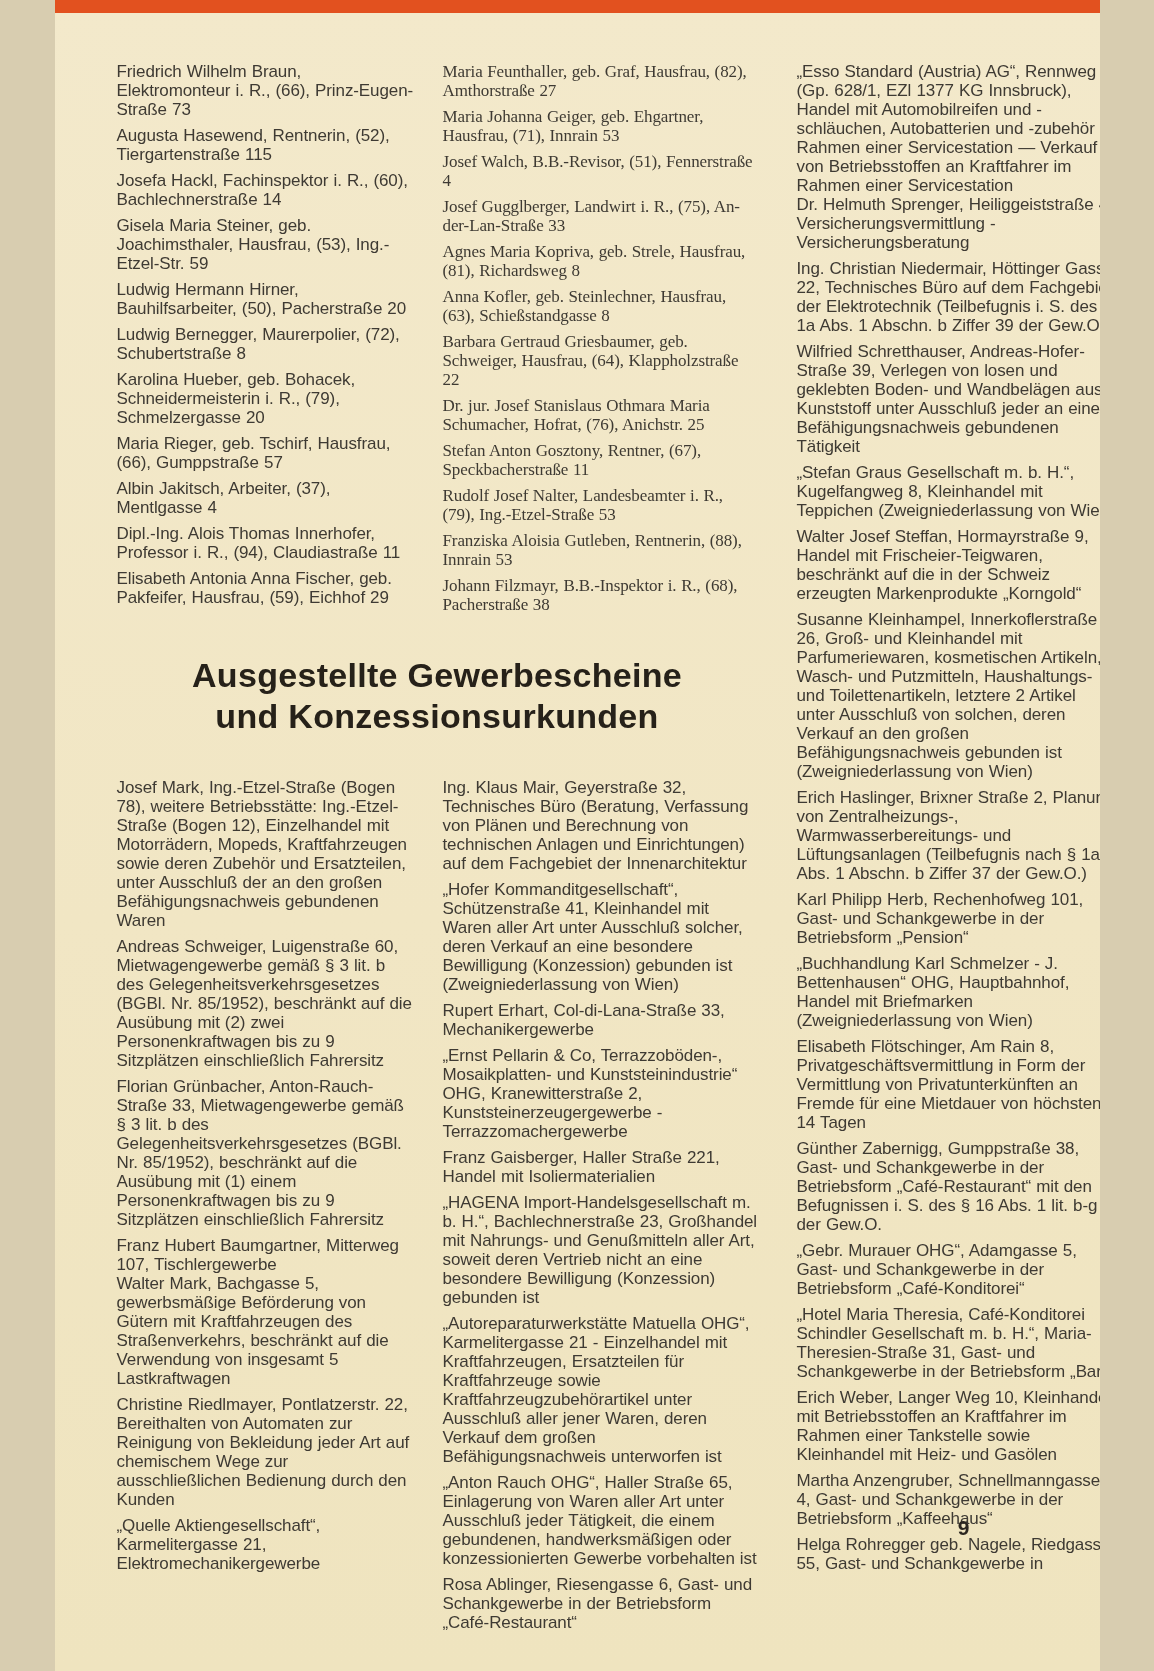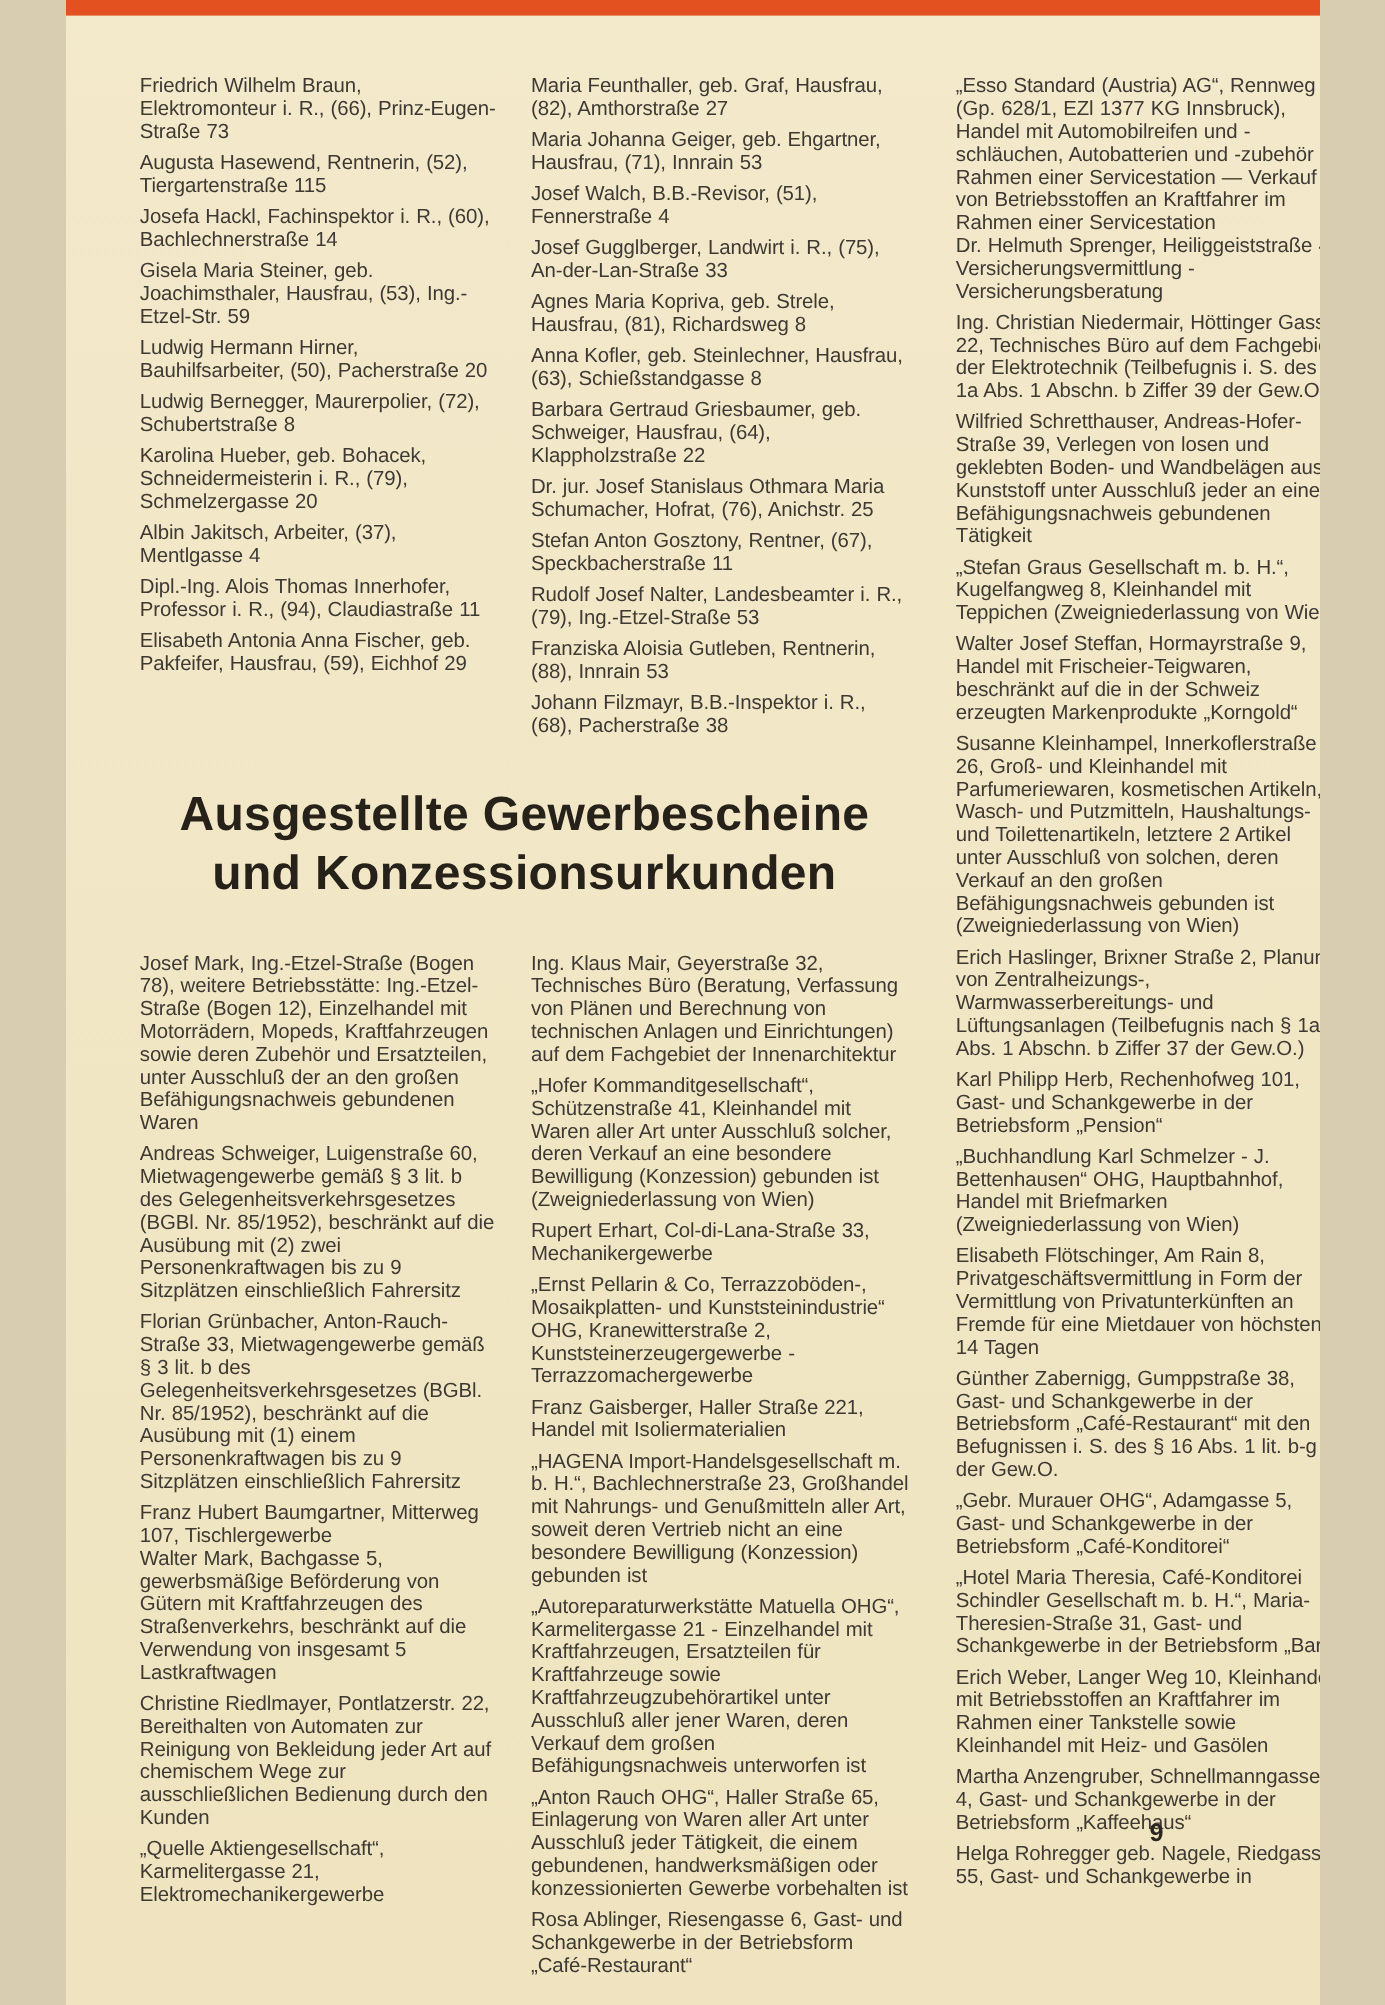--- a/index.html
+++ b/index.html
@@ -26,27 +26,27 @@
     position:absolute;
     top:62px;
     left:62px;
     display:grid;
     grid-template-columns:300px 315px 335px;
     column-gap:26px;
     align-items:start;
   }
   .col { min-width:0; }
   .col-1-top  { grid-column:1; grid-row:1; }
-  .col-2-top  { grid-column:2; grid-row:1; }
+  .col-2-top  { grid-column:2; grid-row:1;font-family:Liberation Serif, serif; }
   .col-3-full { grid-column:3; grid-row:1 / span 3;margin-left:13px; }
   .heading {
     grid-column:1 / span 2;
     grid-row:2;
     margin:34px 0 40px;
-    font-size:40px;
+    font-size:34px;
     line-height:1.22;
     font-weight:bold;
     text-align:center;
     color:#262119;
     letter-spacing:0.3px;
   }
   .col-1-bot  { grid-column:1; grid-row:3; }
   .col-2-bot  { grid-column:2; grid-row:3; }
 
   .entry {
@@ -75,20 +75,21 @@
 
   <div class="content">
     <div class="col col-1-top">
         <p class="entry">Friedrich Wilhelm Braun, Elektromonteur i. R., (66), Prinz-Eugen-Straße 73</p>
         <p class="entry">Augusta Hasewend, Rentnerin, (52), Tiergartenstraße 115</p>
         <p class="entry">Josefa Hackl, Fachinspektor i. R., (60), Bachlechnerstraße 14</p>
         <p class="entry">Gisela Maria Steiner, geb. Joachimsthaler, Hausfrau, (53), Ing.-Etzel-Str. 59</p>
         <p class="entry">Ludwig Hermann Hirner, Bauhilfsarbeiter, (50), Pacherstraße 20</p>
         <p class="entry">Ludwig Bernegger, Maurerpolier, (72), Schubertstraße 8</p>
         <p class="entry">Karolina Hueber, geb. Bohacek, Schneidermeisterin i. R., (79), Schmelzergasse 20</p>
+        <p class="entry">Maria Rieger, geb. Tschirf, Hausfrau, (66), Gumppstraße 57</p>
         <p class="entry">Albin Jakitsch, Arbeiter, (37), Mentlgasse 4</p>
         <p class="entry">Dipl.-Ing. Alois Thomas Innerhofer, Professor i. R., (94), Claudiastraße 11</p>
         <p class="entry">Elisabeth Antonia Anna Fischer, geb. Pakfeifer, Hausfrau, (59), Eichhof 29</p>
       </div>
     <div class="col col-2-top">
         <p class="entry">Maria Feunthaller, geb. Graf, Hausfrau, (82), Amthorstraße 27</p>
         <p class="entry">Maria Johanna Geiger, geb. Ehgartner, Hausfrau, (71), Innrain 53</p>
         <p class="entry">Josef Walch, B.B.-Revisor, (51), Fennerstraße 4</p>
         <p class="entry">Josef Gugglberger, Landwirt i. R., (75), An-der-Lan-Straße 33</p>
         <p class="entry">Agnes Maria Kopriva, geb. Strele, Hausfrau, (81), Richardsweg 8</p>

